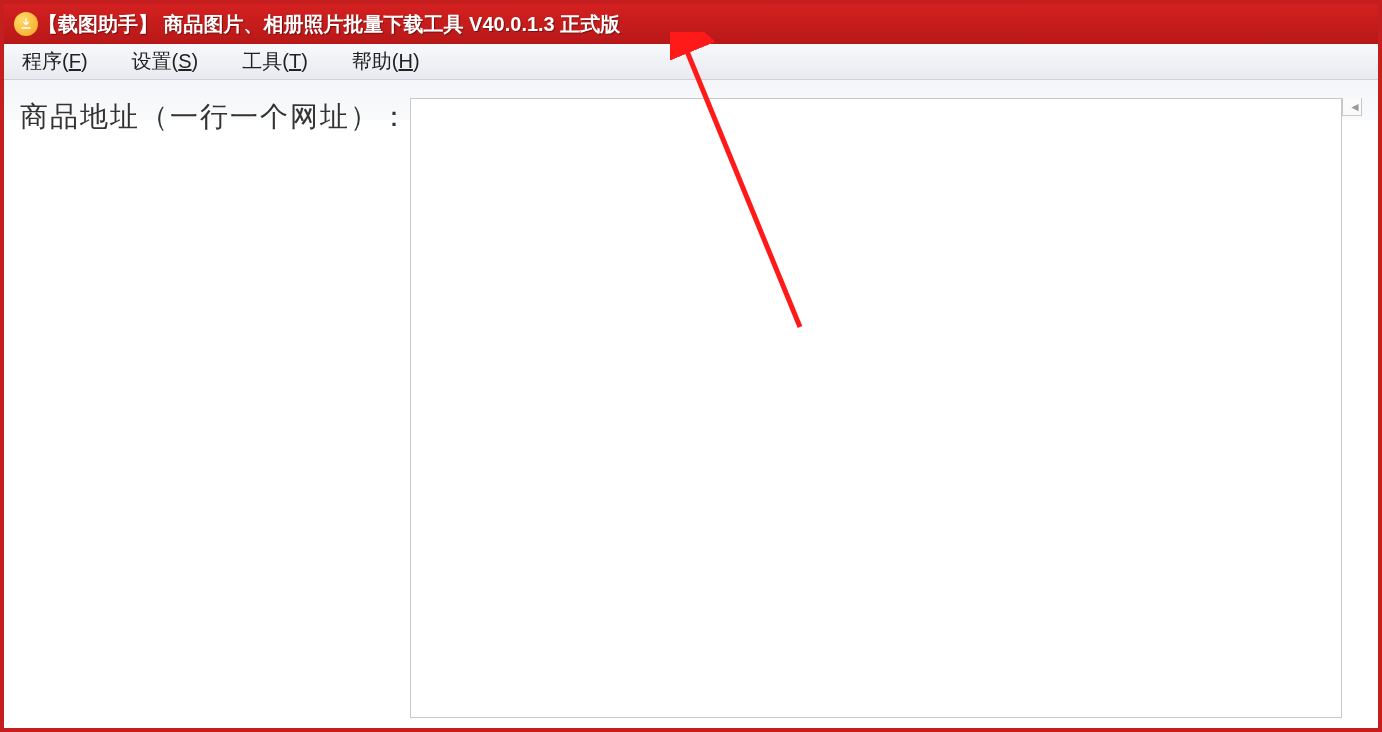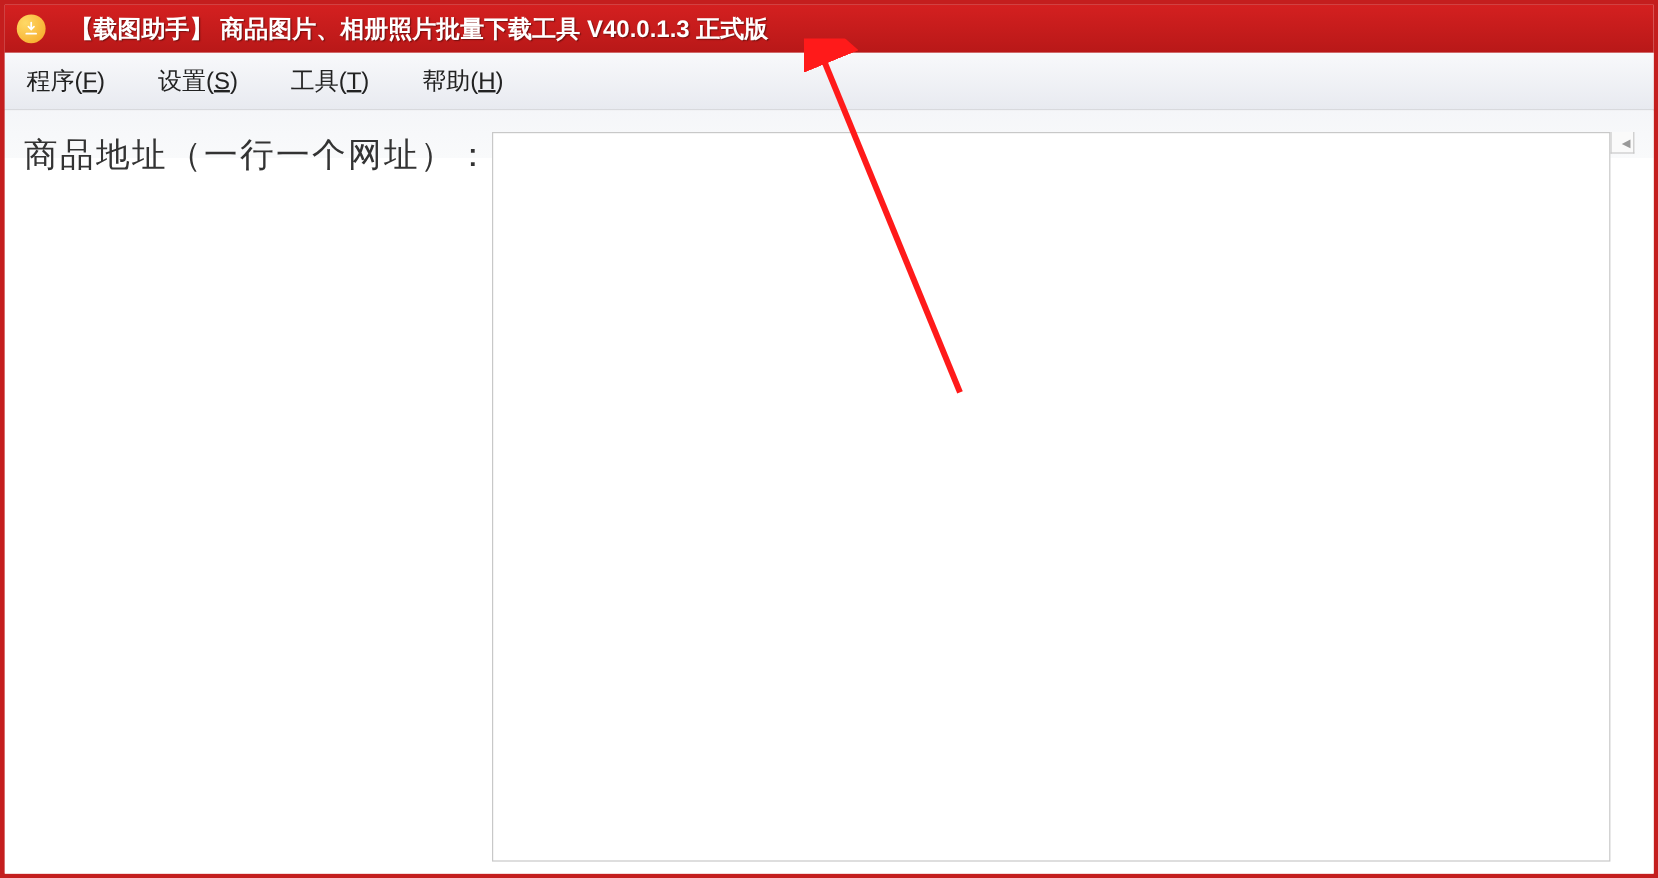--- a/index.html
+++ b/index.html
@@ -22,21 +22,21 @@
       background: #fff;
       display: flex;
       flex-direction: column;
     }
     .titlebar {
       background: linear-gradient(to bottom, #d42020, #b81818);
       height: 40px;
       display: flex;
       align-items: center;
       padding: 0 10px;
-      gap: 20px;
+      gap: 0;
     }
     .titlebar-icon {
       width: 24px;
       height: 24px;
       background: radial-gradient(circle at 30% 30%, #ffd966, #f5a623);
       border-radius: 50%;
       display: flex;
       align-items: center;
       justify-content: center;
       flex-shrink: 0;
@@ -47,21 +47,21 @@
     }
     .titlebar-text {
       color: #fff;
       font-size: 20px;
       font-weight: bold;
       text-shadow: 1px 1px 1px rgba(0,0,0,0.4);
       white-space: nowrap;
     }
     .menubar {
       background: linear-gradient(to bottom, #f8f9fb, #e8eaf0);
-      height: 48px;
+      height: 36px;
       display: flex;
       align-items: center;
       padding: 0 12px;
       gap: 32px;
       border-bottom: 1px solid #d0d0d5;
     }
     .menu-item {
       font-size: 20px;
       color: #222;
       cursor: pointer;

